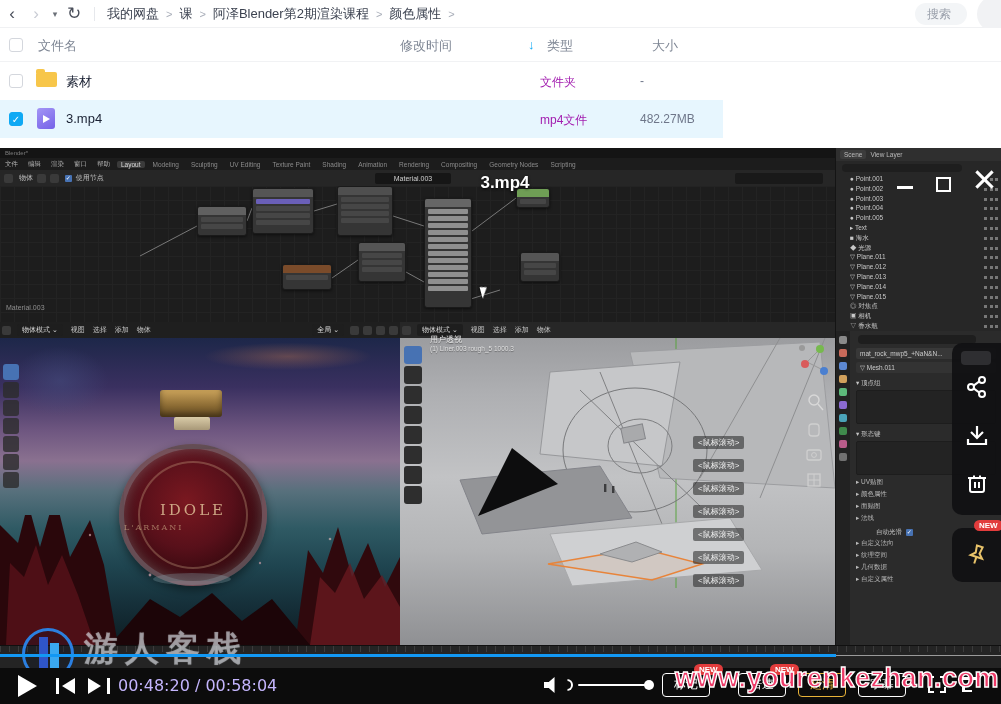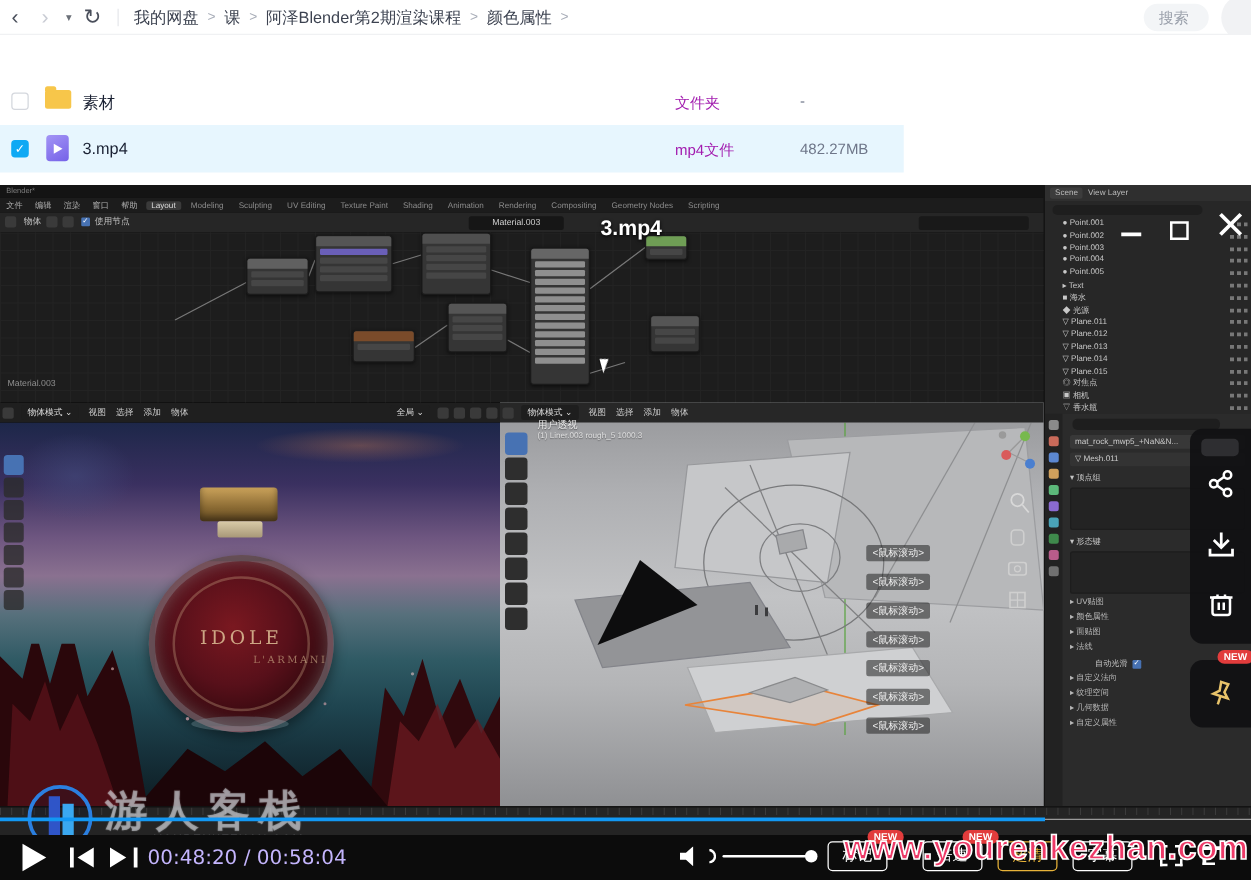--- a/index.html
+++ b/index.html
@@ -122,21 +122,21 @@
   #bottle{position:absolute;left:118px;top:52px;width:150px;height:200px;z-index:3}
   #cap{position:absolute;left:42px;top:0;width:62px;height:27px;border-radius:3px;
     background:linear-gradient(180deg,#caa25a,#8a6a33 60%,#6e5226);box-shadow:inset 0 -4px 6px rgba(0,0,0,.4)}
   #collar{position:absolute;left:56px;top:27px;width:36px;height:13px;background:linear-gradient(180deg,#d9cba8,#a89878);border-radius:2px}
   #body{position:absolute;left:1px;top:54px;width:148px;height:142px;border-radius:50%;
     background:radial-gradient(circle at 45% 40%,#7a1820 0%,#58101a 42%,#2e070c 75%,#1c0407 100%);
     border:5px solid rgba(190,205,215,.35);box-shadow:inset 0 0 14px rgba(255,255,255,.25),0 4px 10px rgba(0,0,0,.45)}
   #ring{position:absolute;left:14px;top:12px;right:14px;bottom:12px;border-radius:50%;border:2px solid rgba(215,185,145,.3)}
   #blabel{position:absolute;left:0;right:0;top:52px;text-align:center;color:rgba(222,192,150,.85);
     font-family:"DejaVu Serif",serif;font-size:15px;letter-spacing:3px}
-  #blabel2{position:absolute;left:0;right:0;top:74px;text-align:right;color:rgba(210,180,140,.6);
+  #blabel2{position:absolute;left:0;right:0;top:74px;text-align:left;color:rgba(210,180,140,.6);
     font-family:"DejaVu Serif",serif;font-size:8px;letter-spacing:2px}
   #bbase{position:absolute;left:35px;top:183px;width:78px;height:12px;border-radius:50%;background:rgba(140,170,180,.3)}
   #corals{position:absolute;left:0;bottom:0;z-index:4}
 
   #vp-right{position:absolute;top:174px;left:400px;width:435px;height:323px;overflow:hidden;
     background:linear-gradient(180deg,#96979a 0%,#aeafb2 22%,#c2c3c5 48%,#b4b5b7 70%,#8f9093 100%)}
   #vp-info{position:absolute;left:30px;top:12px;z-index:6;color:#ececec;text-shadow:0 1px 1px rgba(0,0,0,.5)}
   #vp-info .l1{font-size:8px}
   #vp-info .l2{font-size:6.5px;opacity:.85}
   #rt-toolbar{position:absolute;left:4px;top:24px;z-index:6}
@@ -233,20 +233,28 @@
         <span class="sep">&gt;</span>
 
         <span class="crumb">颜色属性</span>
         <span class="sep">&gt;</span>
       </div>
     <div id="searchpill">搜索</div>
     <div id="avatar"></div>
   </div>
 
   <div id="filetable">
+    <div class="thead">
+      <span class="cb" style="top:10px"></span>
+      <span class="th" style="left:38px">文件名</span>
+      <span class="th" style="left:400px">修改时间</span>
+      <span class="th" style="left:528px;color:#0fa9f4;font-weight:bold">↓</span>
+      <span class="th" style="left:547px">类型</span>
+      <span class="th" style="left:652px">大小</span>
+    </div>
     <div class="frow" style="top:34px">
       <span class="cb" style="top:12px"></span>
       <span class="folder-ico"></span>
       <span class="fname">素材</span>
       <span class="ftype">文件夹</span>
       <span class="fsize">-</span>
     </div>
     <div class="frow selected" style="top:72px">
       <span class="cb checked" style="top:12px">✓</span>
       <span class="video-ico"></span>

